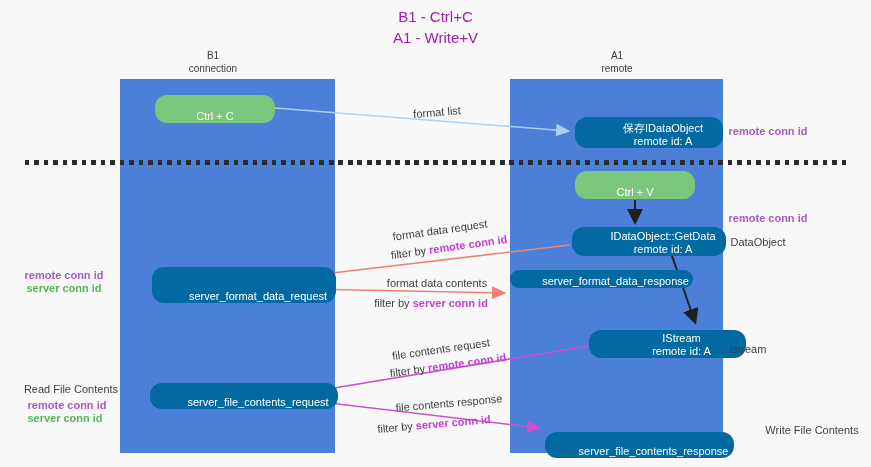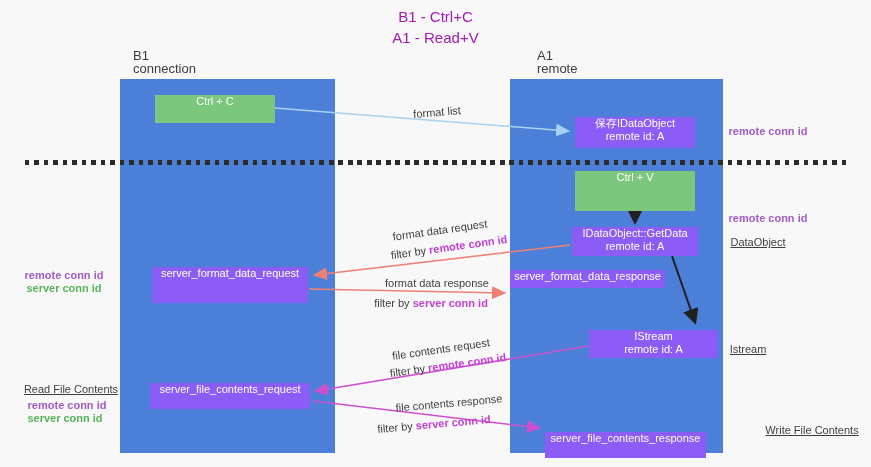--- a/index.html
+++ b/index.html
@@ -7,55 +7,56 @@
     position:relative;width:871px;height:467px;overflow:hidden;
     background:#f8f8f9;
     font-family:"Liberation Sans","DejaVu Sans",sans-serif;
     color:#3f3f3f;
   }
   .title{
     position:absolute;left:0;top:6px;width:871px;text-align:center;
     font-size:15px;line-height:21px;color:#a21caf;
   }
   .col-header{
-    position:absolute;width:160px;text-align:left;
-    font-size:13px;line-height:13px;color:#3c3c3c;
+    position:absolute;width:160px;text-align:center;
+    font-size:10px;line-height:13px;color:#3c3c3c;
   }
   .lifeline{position:absolute;top:79px;height:374px;background:#4c80d8;}
   .node{
-    position:absolute;display:flex;align-items:center;justify-content:flex-start;
+    position:absolute;display:flex;align-items:center;justify-content:flex-end;
     flex-direction:column;color:#ffffff;font-size:11px;line-height:13px;
     text-align:center;
+    border-radius:12px;
   }
   .green{background:#7cc77e;}
-  .orange{background:#8b5cf6;}
+  .orange{background:#0369a1;padding-left:28px;}
   .dashline{
     position:absolute;left:25px;top:160px;width:821px;height:5px;
     background:repeating-linear-gradient(90deg,#2b2b2b 0 4.5px,transparent 4.5px 9.5px);
   }
   .lbl{
     position:absolute;font-size:11px;white-space:nowrap;color:#3f3f3f;
     transform:translate(-50%,-50%);
   }
   .rot8{transform:translate(-50%,-50%) rotate(-8deg);}
   .rot5{transform:translate(-50%,-50%) rotate(-5deg);}
   .purple{color:#a35bc4;font-weight:bold;}
   .magenta{color:#c241d3;font-weight:bold;}
   .green-txt{color:#57b35a;font-weight:bold;}
-  .dark{color:#3f3f3f;text-decoration:underline;}
+  .dark{color:#3f3f3f;}
   svg.arrows{position:absolute;left:0;top:0;pointer-events:none;}
 </style>
 </head>
 <body>
 
 <div class="stage">
 
   <div class="title">
     <div>B1 - Ctrl+C</div>
-    <div>A1 - Read+V</div>
+    <div>A1 - Write+V</div>
   </div>
 
   <div class="col-header" style="left:133px;top:49px;">
     <div>B1</div>
     <div>connection</div>
   </div>
   <div class="col-header" style="left:537px;top:49px;">
     <div>A1</div>
     <div>remote</div>
   </div>
@@ -85,21 +86,21 @@
     <line x1="672" y1="256" x2="695" y2="322" stroke="#1f1f1f" stroke-width="2" marker-end="url(#m-black)"></line>
     <line x1="570" y1="245" x2="315" y2="275" stroke="#ee8173" stroke-width="1.6" marker-end="url(#m-salmon)"></line>
     <line x1="309" y1="289" x2="504" y2="293" stroke="#ee8173" stroke-width="1.6" marker-end="url(#m-salmon)"></line>
     <line x1="588" y1="346" x2="316" y2="391" stroke="#ce50ce" stroke-width="1.6" marker-end="url(#m-magenta)"></line>
     <line x1="313" y1="401" x2="539" y2="428" stroke="#ce50ce" stroke-width="1.6" marker-end="url(#m-magenta)"></line>
   </svg>
 
   <div class="node green" style="left:155px;top:95px;width:120px;height:28px;">
     <div>Ctrl + C</div>
   </div>
-  <div class="node green" style="left:575px;top:171px;width:120px;height:40px;">
+  <div class="node green" style="left:575px;top:171px;width:120px;height:28px;">
     <div>Ctrl + V</div>
   </div>
 
   <div class="node orange" style="left:575px;top:117px;width:120px;height:31px;">
     <div>保存IDataObject</div>
     <div>remote id: A</div>
   </div>
 
   <div class="node orange" style="left:572px;top:227px;width:126px;height:29px;">
     <div>IDataObject::GetData</div>
@@ -132,21 +133,21 @@
   </div>
 
   <div class="lbl rot8" style="left:440px;top:230px;">
     <span>format data request</span>
   </div>
   <div class="lbl rot8" style="left:449px;top:247px;">
     <span>filter by </span><span class="magenta">remote conn id</span>
   </div>
 
   <div class="lbl" style="left:437px;top:283px;">
-    <span>format data response</span>
+    <span>format data contents</span>
   </div>
   <div class="lbl" style="left:431px;top:303px;">
     <span>filter by </span><span class="magenta">server conn id</span>
   </div>
 
   <div class="lbl rot8" style="left:441px;top:349px;">
     <span>file contents request</span>
   </div>
   <div class="lbl rot8" style="left:448px;top:365px;">
     <span>filter by </span><span class="magenta">remote conn id</span>

